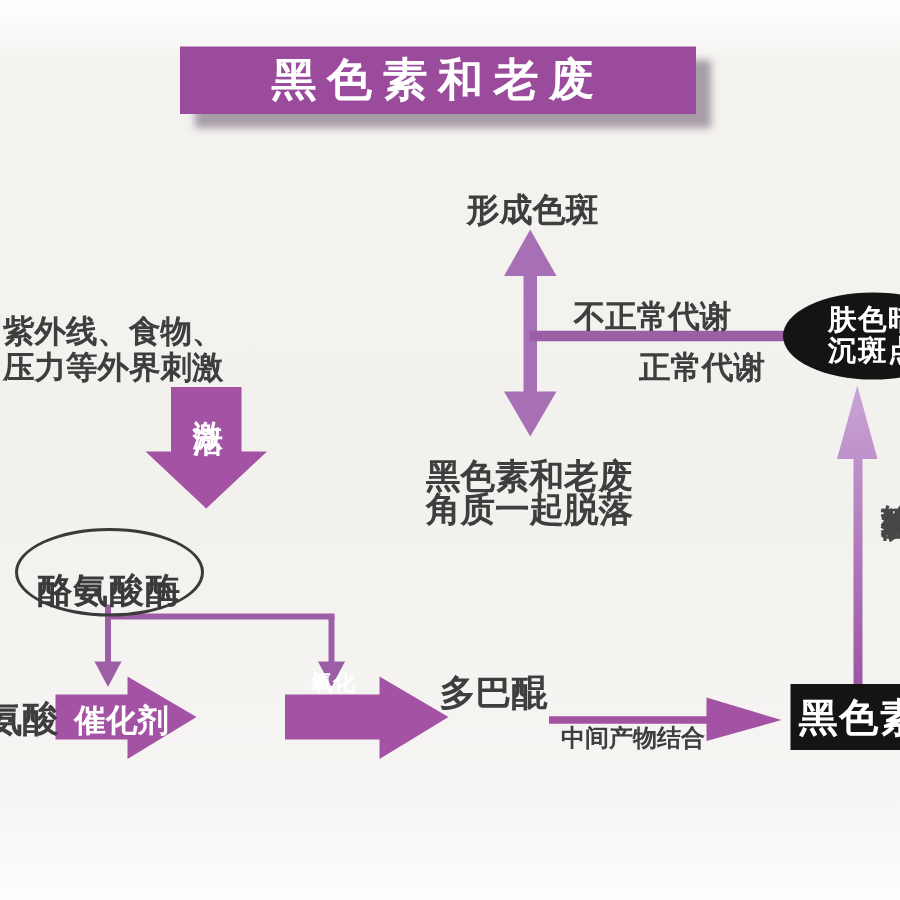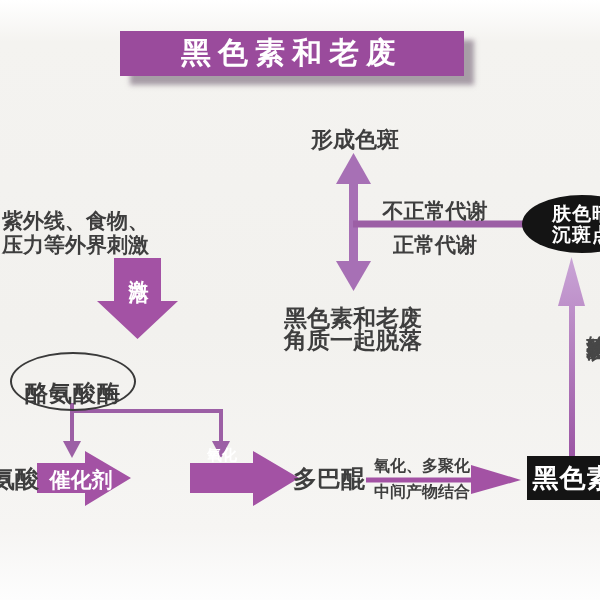--- a/index.html
+++ b/index.html
@@ -88,21 +88,21 @@
     </g>
   </svg>
 
   <div class="abs banner">
     <span>黑色素和老废</span>
   </div>
 
   <div class="abs t center" style="left:360px;top:197px;width:150px;font-size:21px;">不正常代谢</div>
 
   <div class="abs t center" style="left:275px;top:125px;width:160px;font-size:22px;">形成色斑</div>
-  <div class="abs t center" style="left:360px;top:231px;width:150px;font-size:21px;">正常代谢</div>
+  <div class="abs t center" style="left:360px;top:231px;width:150px;font-size:21px;text-align:right;">正常代谢</div>
 
   <div class="abs ellipse-black">
     <div>肤色暗</div>
     <div>沉斑点</div>
   </div>
 
   <div class="abs t center" style="left:278px;top:307px;width:150px;font-size:23px;line-height:22px;">
     <div>黑色素和老废</div>
     <div>角质一起脱落</div>
   </div>
@@ -114,22 +114,21 @@
 
   <div class="abs t white vtext" style="left:126px;top:264px;font-size:20px;letter-spacing:4px;">激活</div>
 
   <div class="abs ellipse-white">
     <span>酪氨酸酶</span>
   </div>
 
   <div class="abs t" style="left:-9px;top:463px;font-size:24px;">氨酸</div>
   <div class="abs t white center" style="left:36px;top:466px;width:90px;font-size:21px;">催化剂</div>
   <div class="abs t white center" style="left:188px;top:446px;width:68px;font-size:15px;">氧化</div>
-  <div class="abs t" style="left:293px;top:463px;font-size:24px;">多巴醌</div>
-  <div class="abs t center" style="left:362px;top:456px;width:120px;font-size:16px;">氧化、多聚化</div>
+  <div class="abs t" style="left:293px;top:446px;font-size:24px;">多巴醌</div>
   <div class="abs t center" style="left:360px;top:482px;width:124px;font-size:16px;">中间产物结合</div>
 
   <div class="abs box-black">
     <span>黑色素</span>
   </div>
 
   <div class="abs t vtext" style="left:584px;top:321px;font-size:19px;letter-spacing:1px;color:#474747;">转移到肌肤表面</div>
 
 </div>
 

